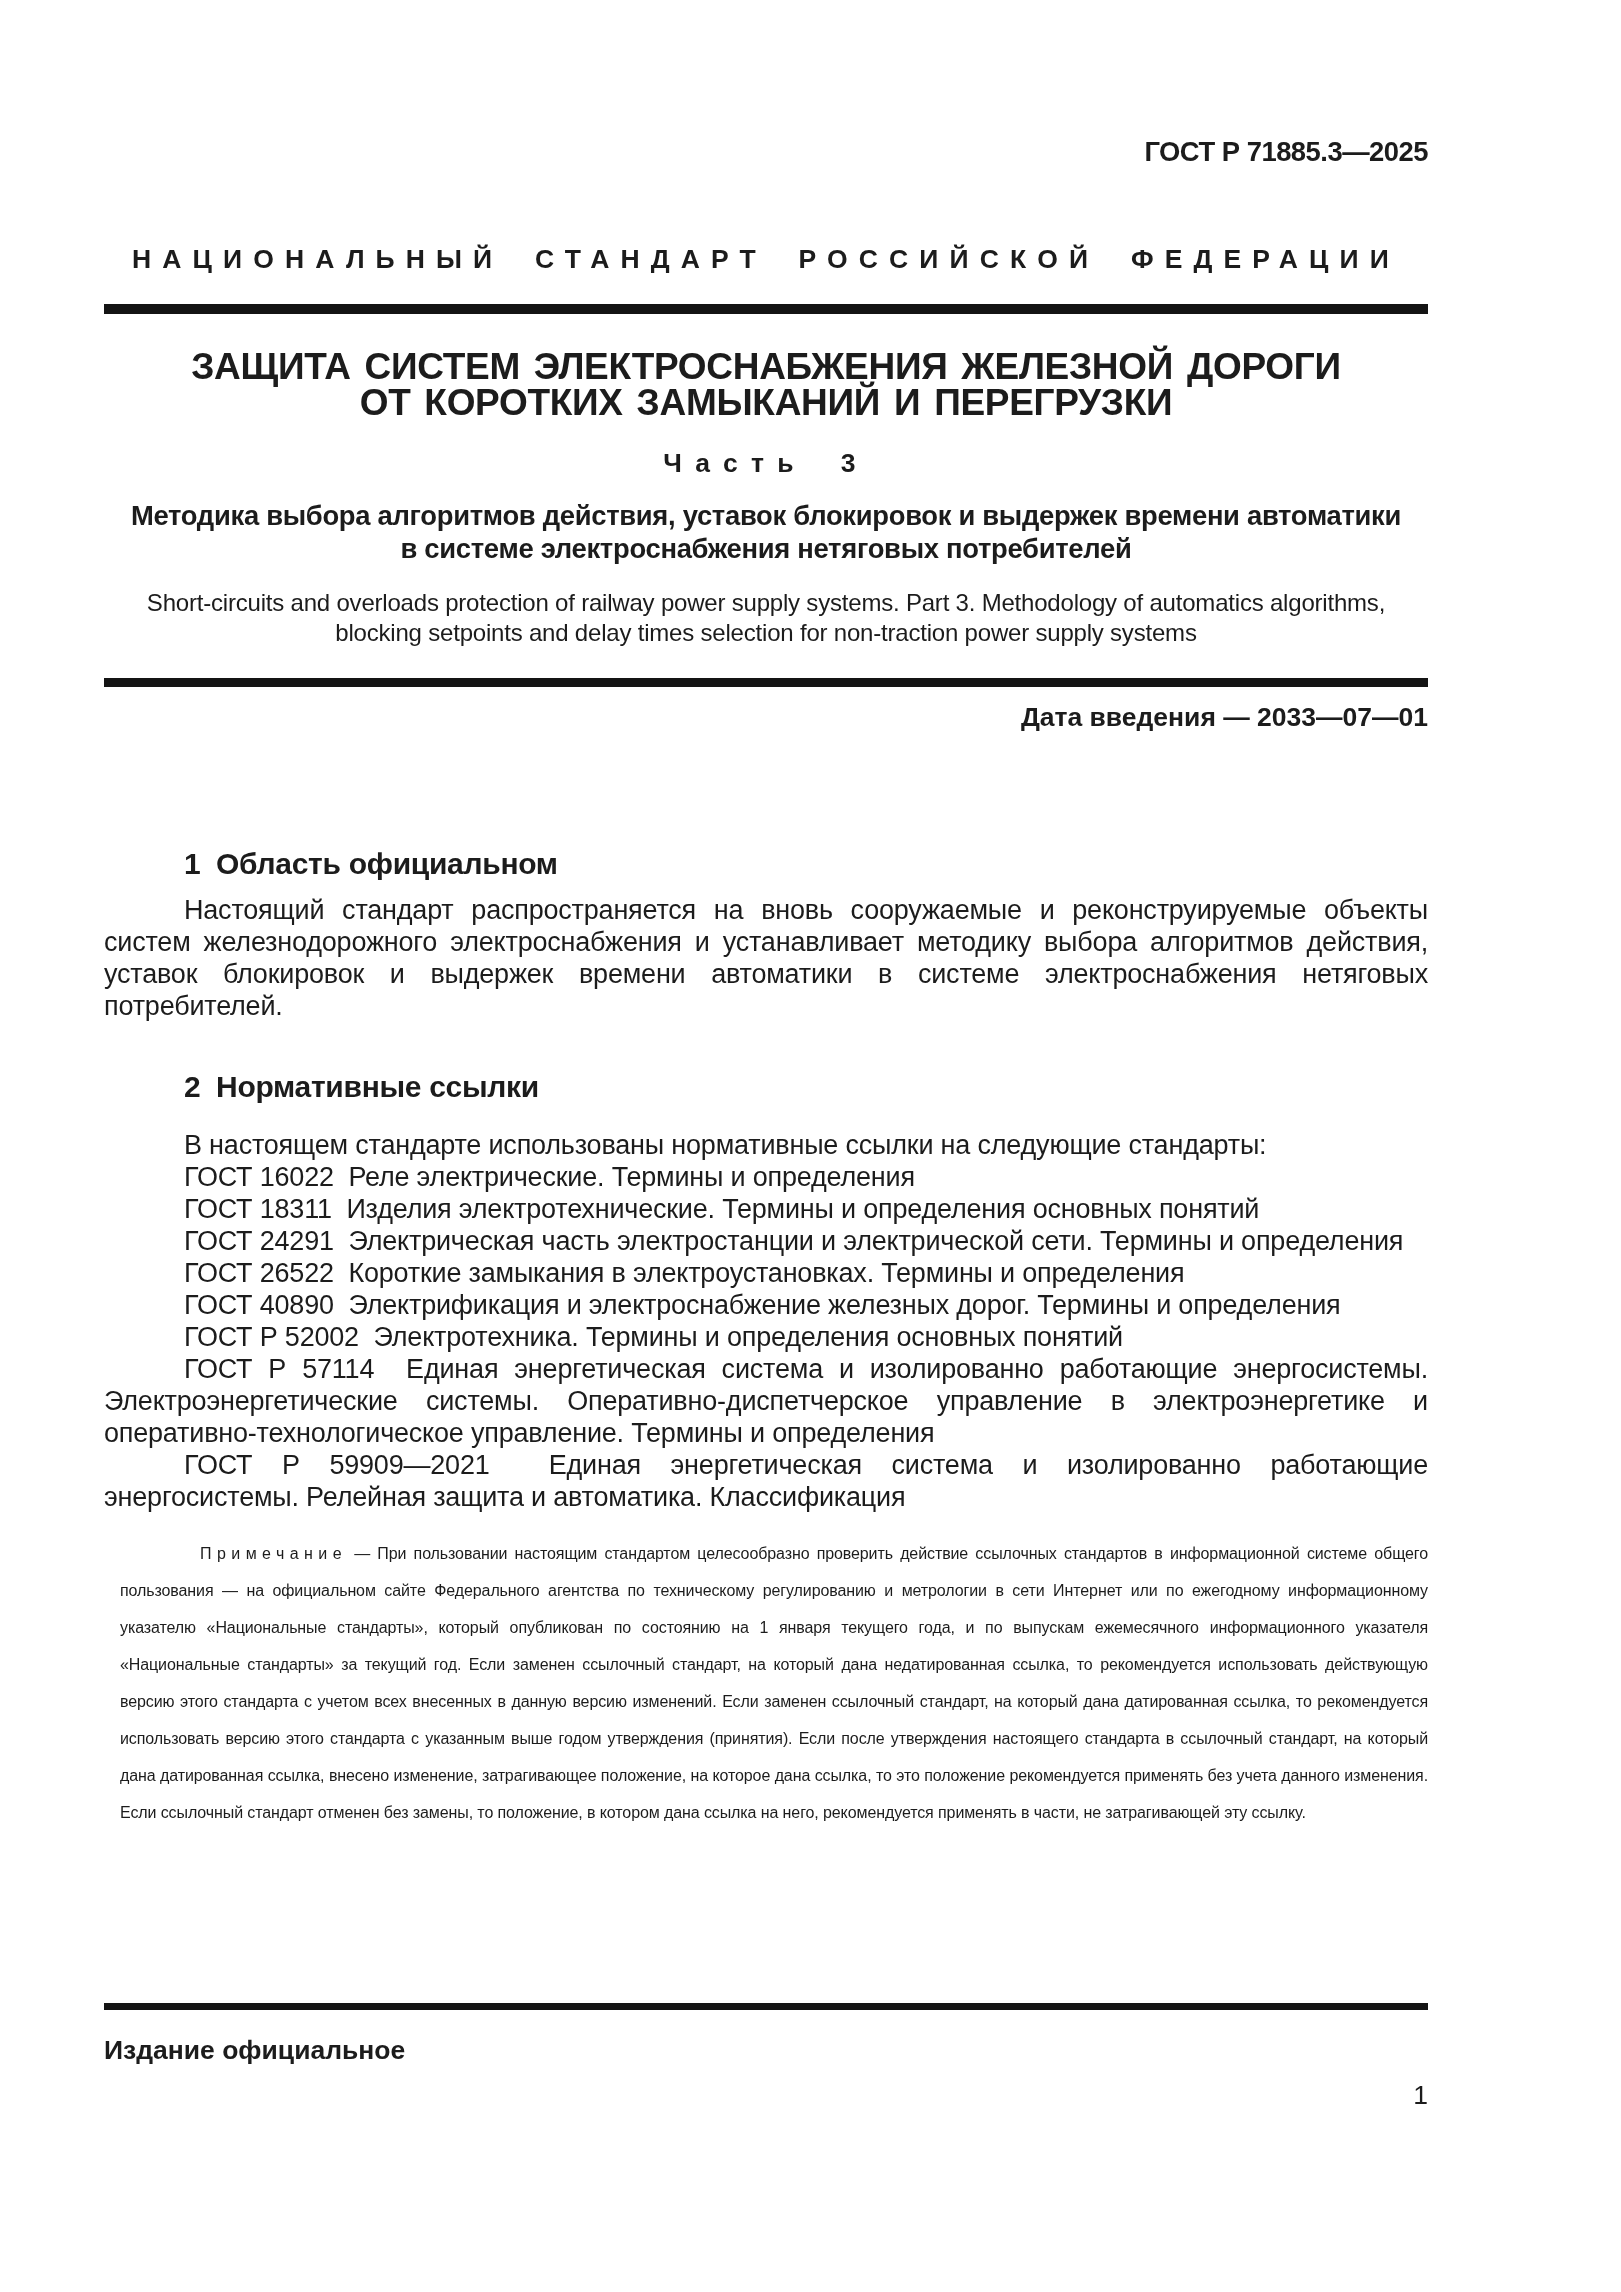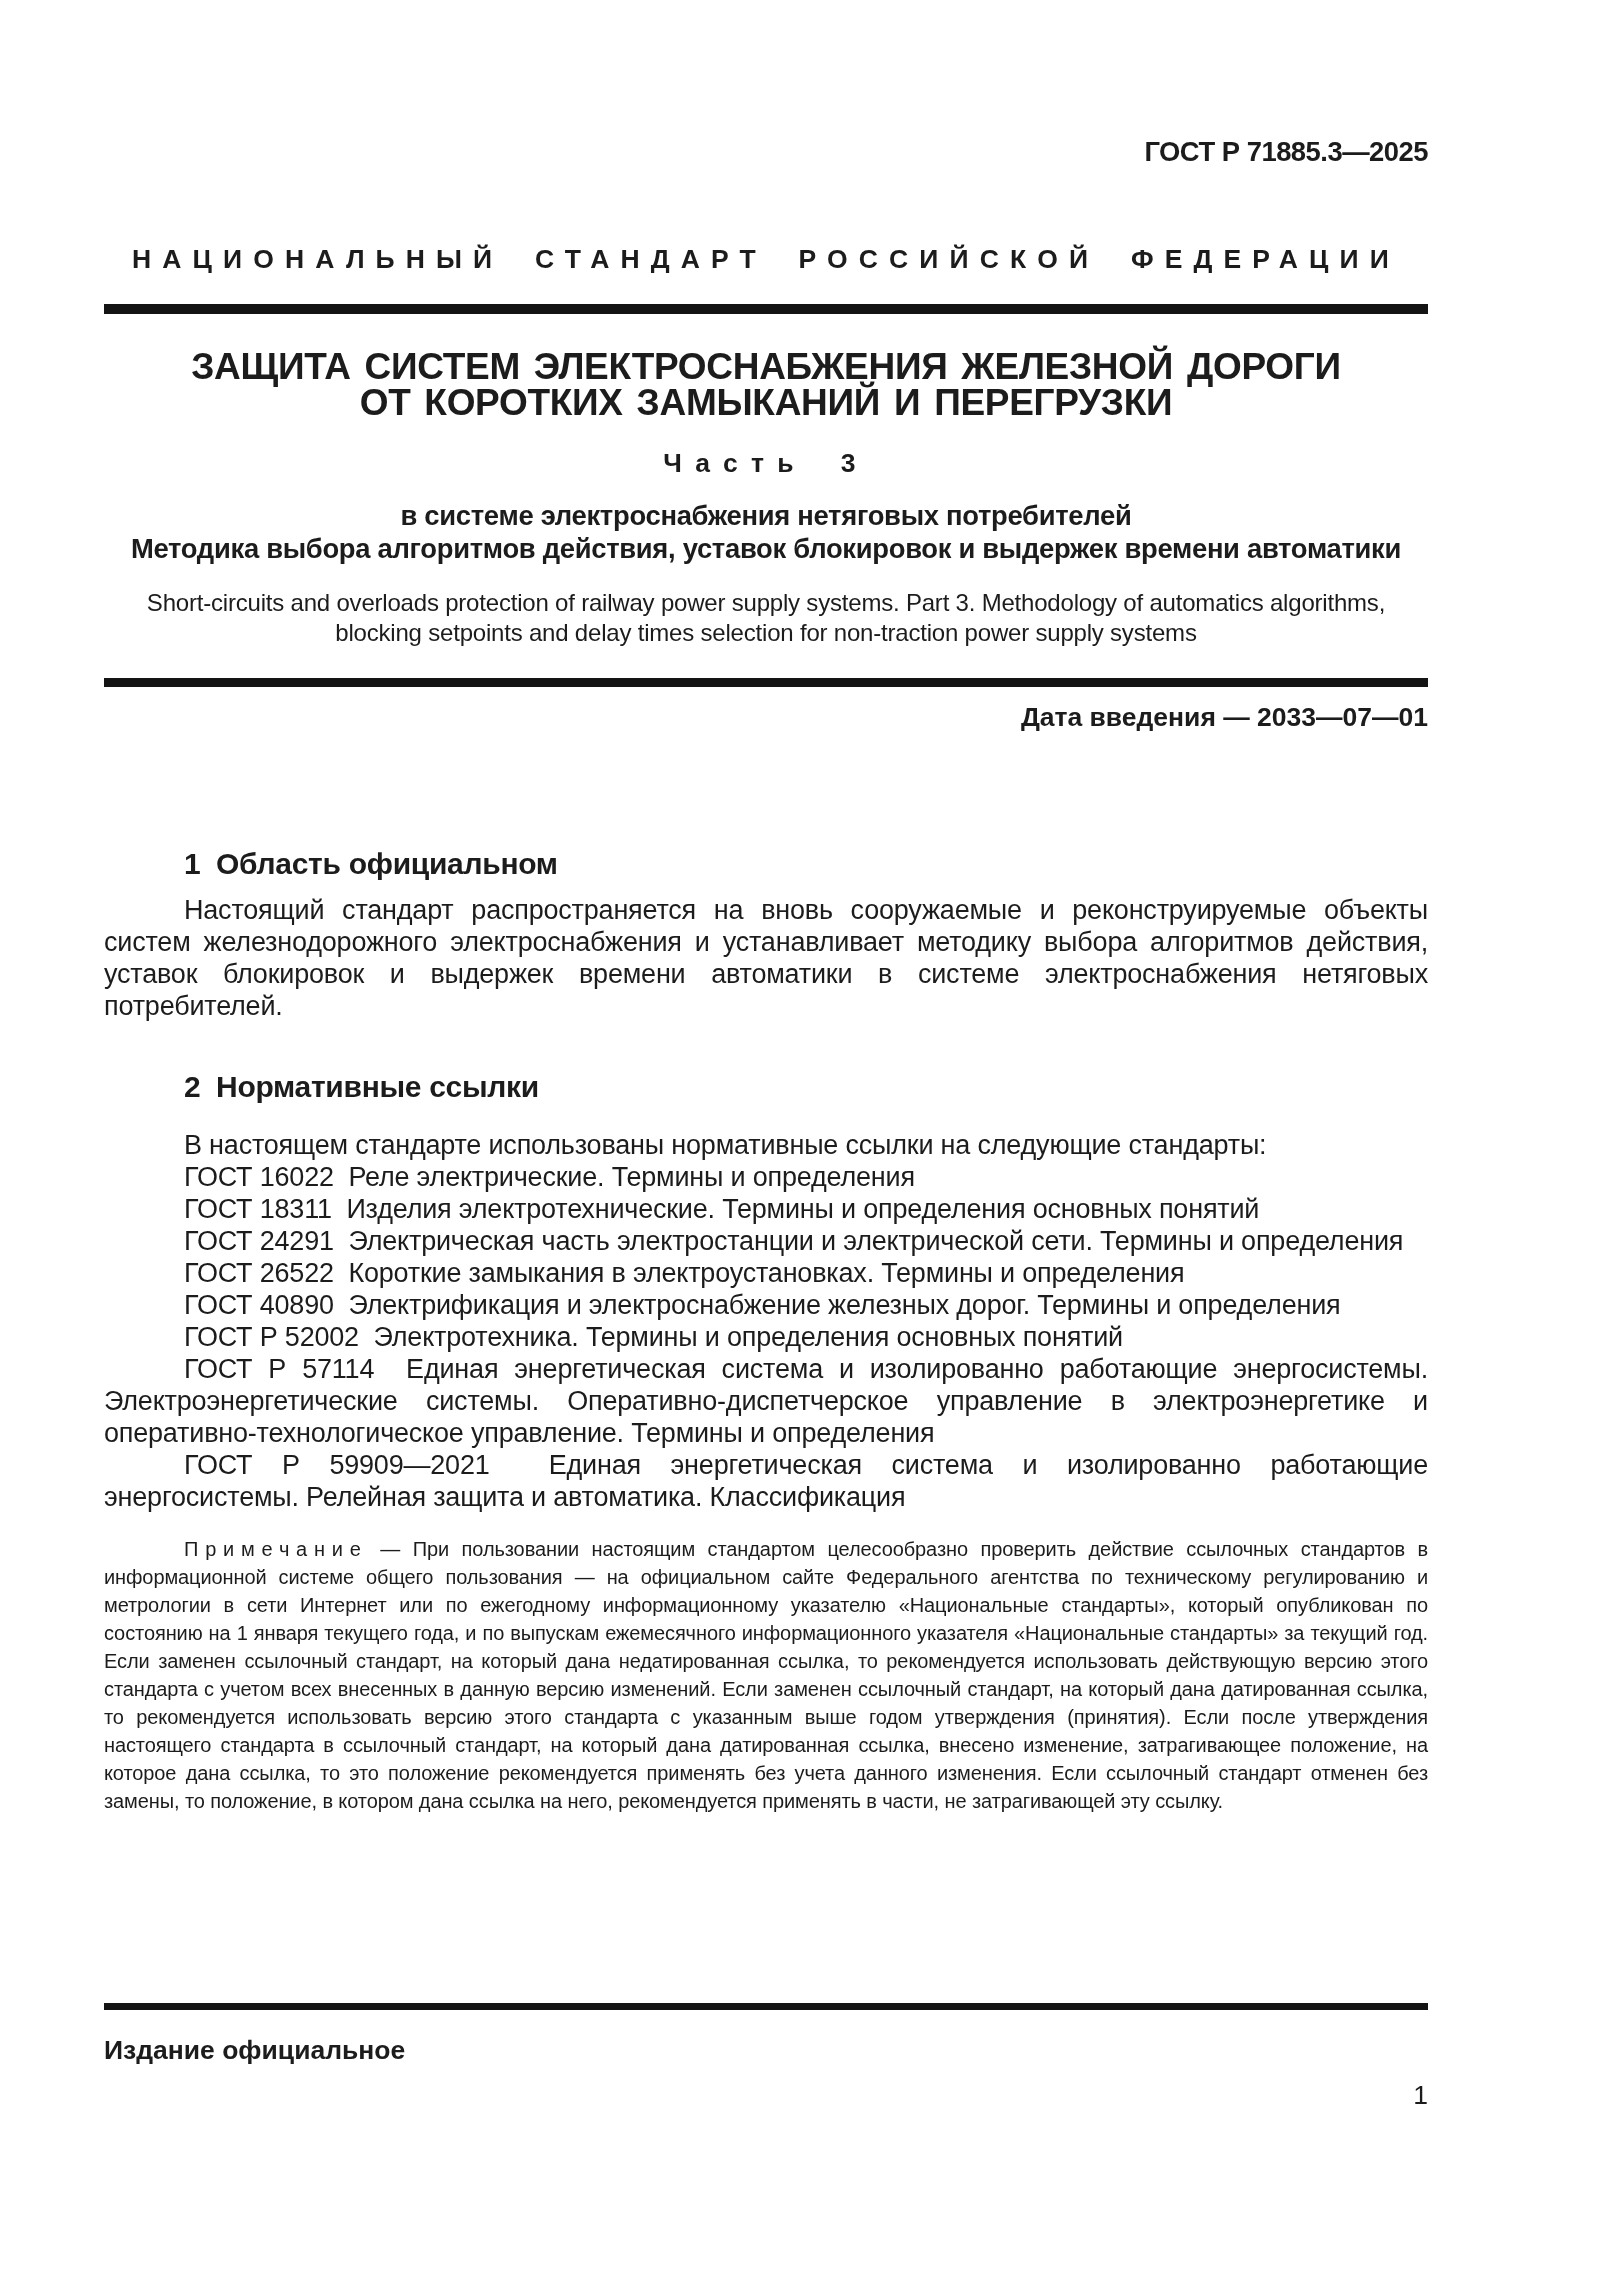--- a/index.html
+++ b/index.html
@@ -93,25 +93,26 @@
     line-height:32px;
     text-align:justify;
     text-indent:80px;
     letter-spacing:-0.2px;
   }
   .scope-body{margin-top:13px;}
   .refs-intro{margin-top:25.5px;text-align:left;}
   .ref-item{white-space:pre-wrap;}
   .note{
     margin-top:21.6px;
-    font-size:20px;
-    line-height:28px;
+    font-size:16px;
+    line-height:37px;
     text-align:justify;
     text-indent:80px;
     letter-spacing:-0.1px;
+    margin-left:16px;
   }
   .note-label{letter-spacing:0.34em;}
   .edition{
     margin-top:25.5px;
     font-weight:bold;
     font-size:26.5px;
     line-height:31px;
   }
   .page-number{
     margin-top:13.7px;
@@ -132,22 +133,22 @@
   <div class="rule rule-1"></div>
 
   <div class="title-ru">
     <div>ЗАЩИТА СИСТЕМ ЭЛЕКТРОСНАБЖЕНИЯ ЖЕЛЕЗНОЙ ДОРОГИ</div>
     <div>ОТ КОРОТКИХ ЗАМЫКАНИЙ И ПЕРЕГРУЗКИ</div>
   </div>
 
   <div class="part-label">Часть 3</div>
 
   <div class="subtitle-ru">
+    <div>Методика выбора алгоритмов действия, уставок блокировок и выдержек времени автоматики</div>
     <div>в системе электроснабжения нетяговых потребителей</div>
-    <div>Методика выбора алгоритмов действия, уставок блокировок и выдержек времени автоматики</div>
   </div>
 
   <div class="title-en">
     <div>Short-circuits and overloads protection of railway power supply systems. Part 3. Methodology of automatics algorithms,</div>
     <div>blocking setpoints and delay times selection for non-traction power supply systems</div>
   </div>
 
   <div class="rule rule-2"></div>
 
   <div class="intro-date">Дата введения — 2033—07—01</div>

